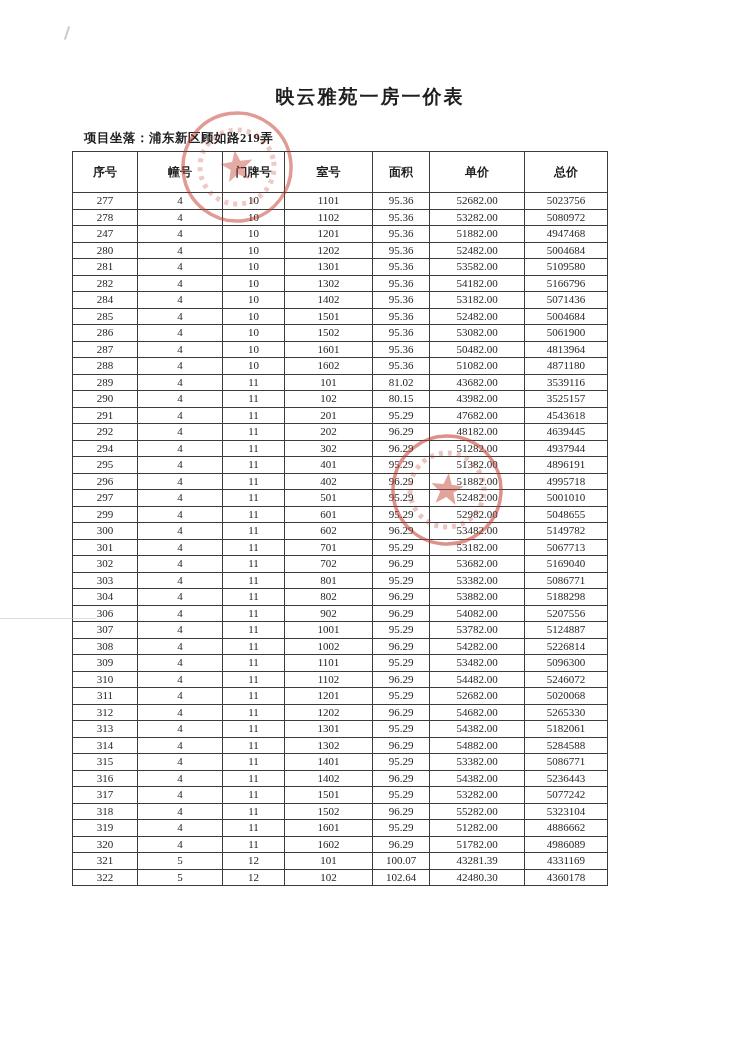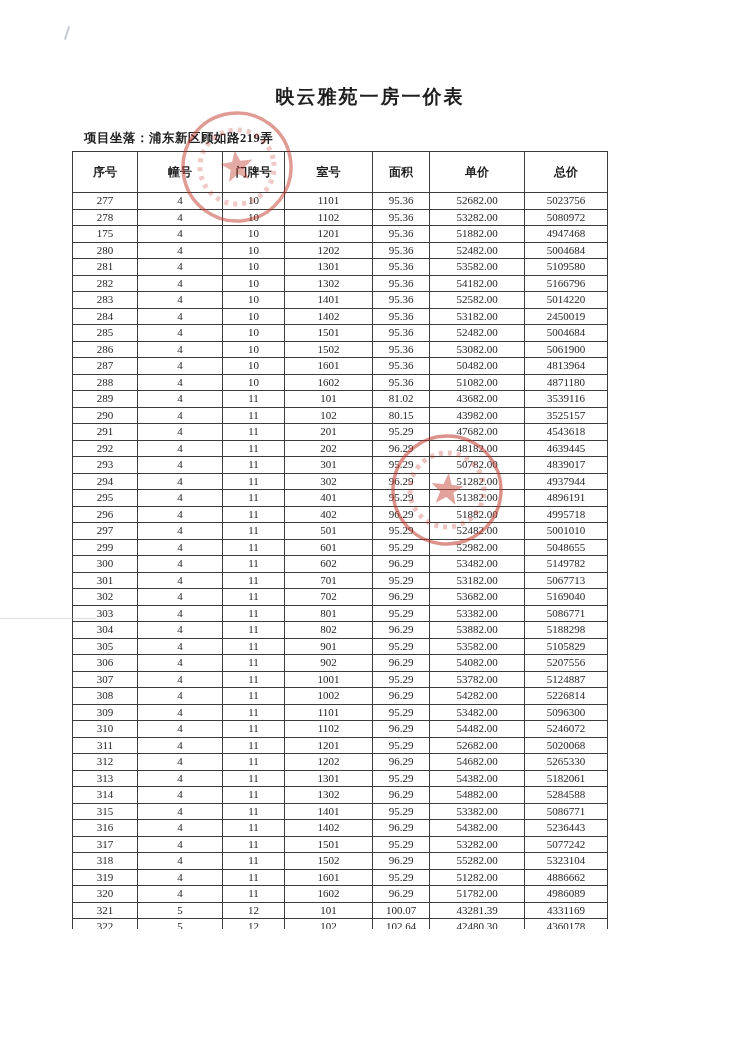--- a/index.html
+++ b/index.html
@@ -113,21 +113,21 @@
         <tr>
           <td>278</td>
           <td>4</td>
           <td>10</td>
           <td>1102</td>
           <td>95.36</td>
           <td>53282.00</td>
           <td>5080972</td>
         </tr>
         <tr>
-          <td>175</td>
+          <td>247</td>
           <td>4</td>
           <td>10</td>
           <td>1201</td>
           <td>95.36</td>
           <td>51882.00</td>
           <td>4947468</td>
         </tr>
         <tr>
           <td>280</td>
           <td>4</td>
@@ -149,36 +149,27 @@
         <tr>
           <td>282</td>
           <td>4</td>
           <td>10</td>
           <td>1302</td>
           <td>95.36</td>
           <td>54182.00</td>
           <td>5166796</td>
         </tr>
         <tr>
-          <td>283</td>
-          <td>4</td>
-          <td>10</td>
-          <td>1401</td>
-          <td>95.36</td>
-          <td>52582.00</td>
-          <td>5014220</td>
-        </tr>
-        <tr>
           <td>284</td>
           <td>4</td>
           <td>10</td>
           <td>1402</td>
           <td>95.36</td>
           <td>53182.00</td>
-          <td>2450019</td>
+          <td>5071436</td>
         </tr>
         <tr>
           <td>285</td>
           <td>4</td>
           <td>10</td>
           <td>1501</td>
           <td>95.36</td>
           <td>52482.00</td>
           <td>5004684</td>
         </tr>
@@ -239,29 +230,20 @@
         <tr>
           <td>292</td>
           <td>4</td>
           <td>11</td>
           <td>202</td>
           <td>96.29</td>
           <td>48182.00</td>
           <td>4639445</td>
         </tr>
         <tr>
-          <td>293</td>
-          <td>4</td>
-          <td>11</td>
-          <td>301</td>
-          <td>95.29</td>
-          <td>50782.00</td>
-          <td>4839017</td>
-        </tr>
-        <tr>
           <td>294</td>
           <td>4</td>
           <td>11</td>
           <td>302</td>
           <td>96.29</td>
           <td>51282.00</td>
           <td>4937944</td>
         </tr>
         <tr>
           <td>295</td>
@@ -336,29 +318,20 @@
           <td>5086771</td>
         </tr>
         <tr>
           <td>304</td>
           <td>4</td>
           <td>11</td>
           <td>802</td>
           <td>96.29</td>
           <td>53882.00</td>
           <td>5188298</td>
-        </tr>
-        <tr>
-          <td>305</td>
-          <td>4</td>
-          <td>11</td>
-          <td>901</td>
-          <td>95.29</td>
-          <td>53582.00</td>
-          <td>5105829</td>
         </tr>
         <tr>
           <td>306</td>
           <td>4</td>
           <td>11</td>
           <td>902</td>
           <td>96.29</td>
           <td>54082.00</td>
           <td>5207556</td>
         </tr>

